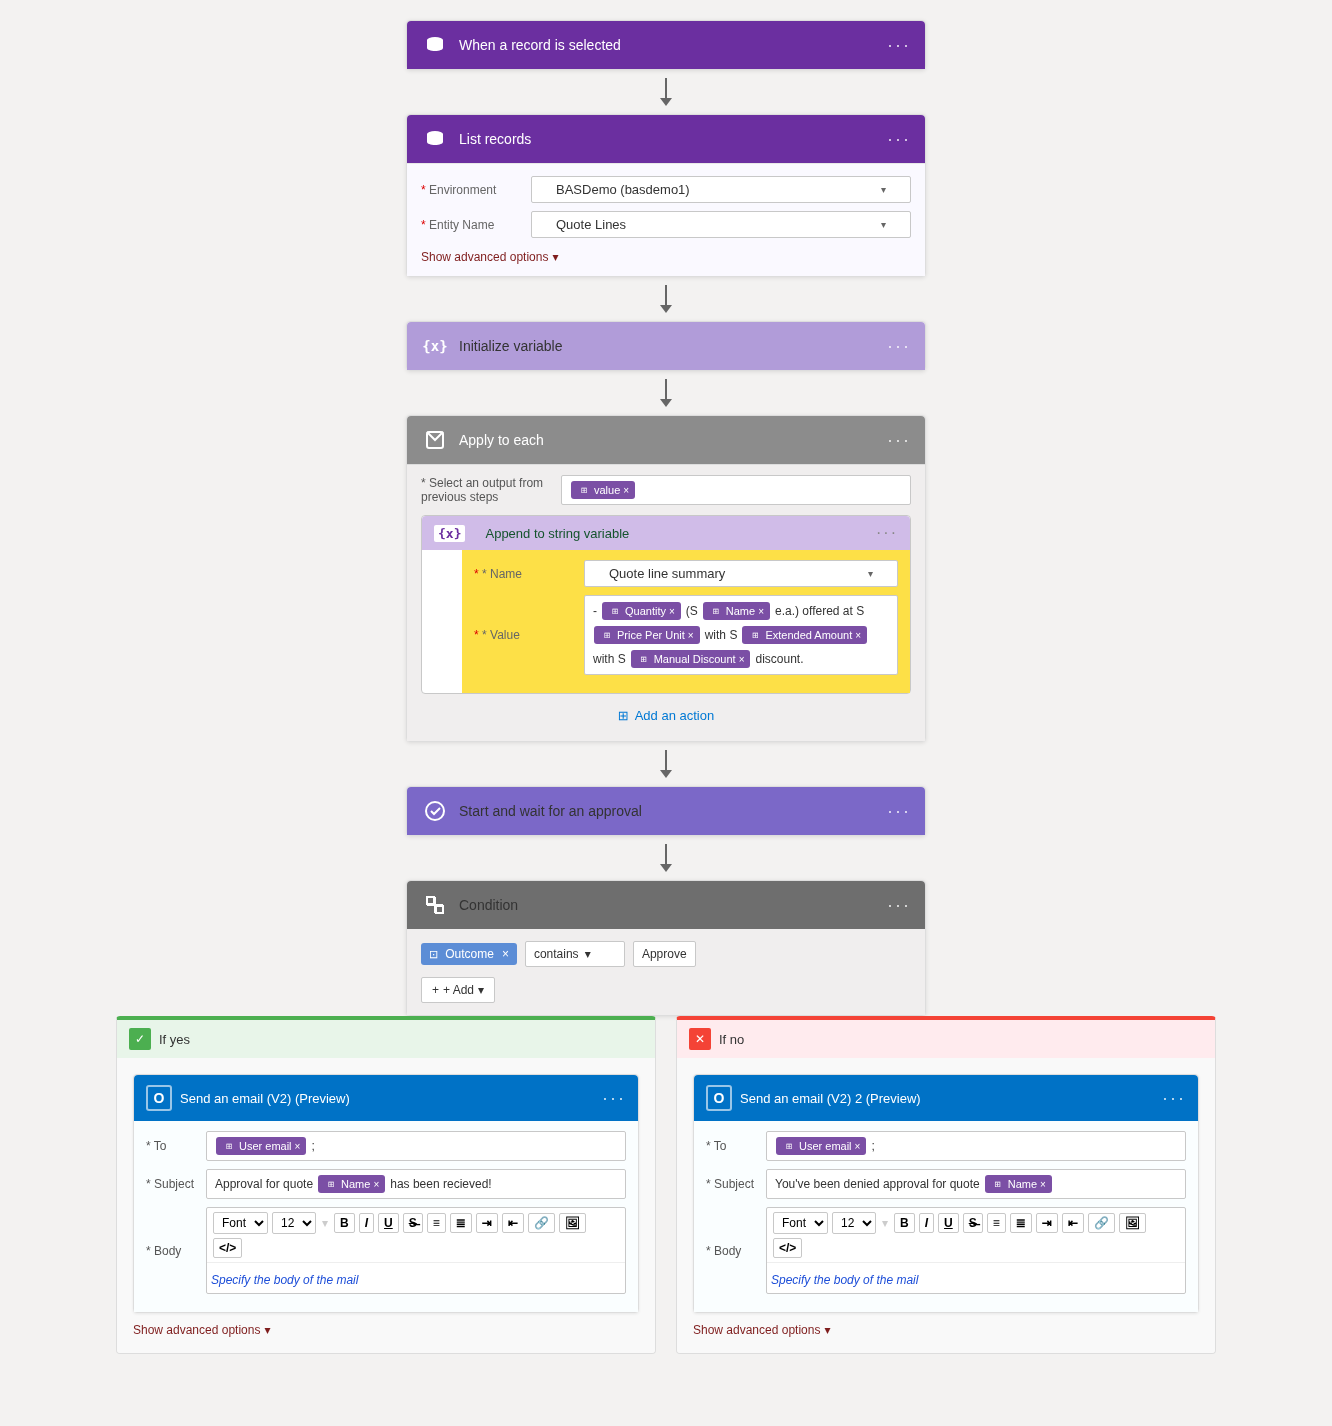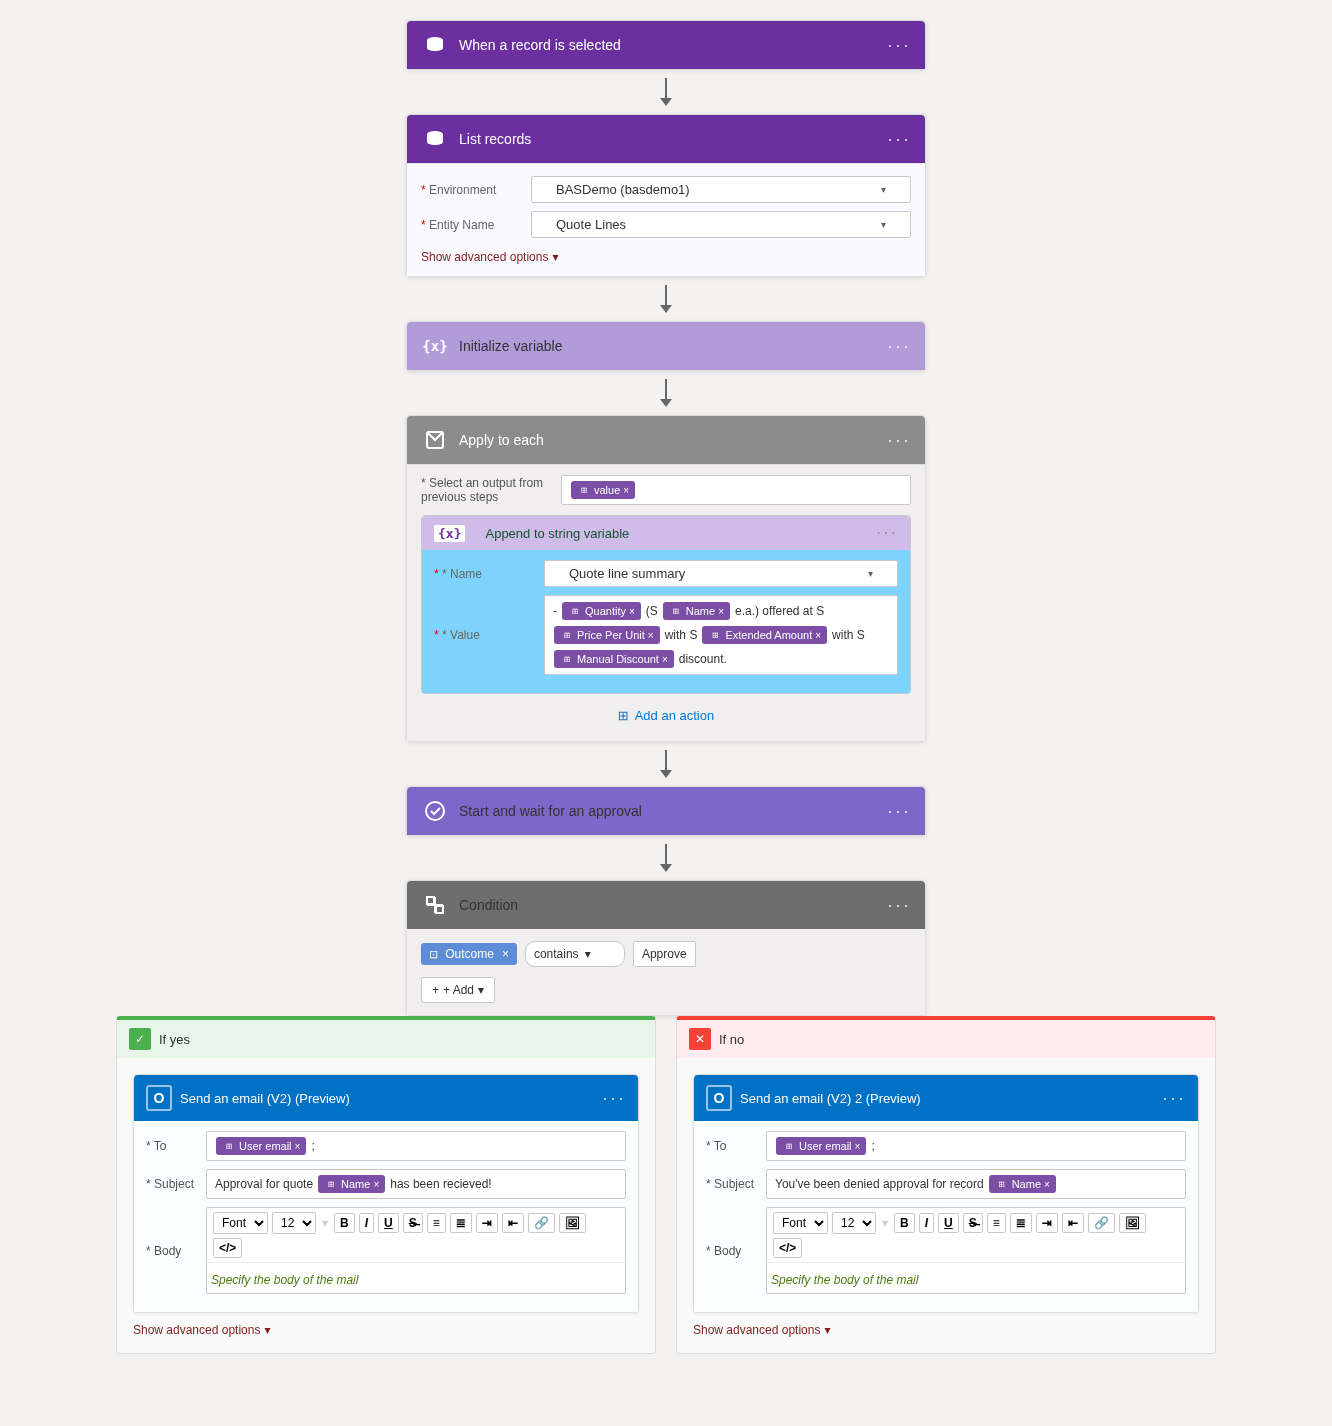--- a/index.html
+++ b/index.html
@@ -174,21 +174,22 @@
     }
     .nested-card-header {
       display: flex;
       align-items: center;
       padding: 8px 12px;
       background: #d0bce8;
       border-radius: 4px 4px 0 0;
     }
     .nested-card-body {
       padding: 10px 12px;
-      background: #7dd3fc;
+      background: #fde047;
+      margin-left: 40px;
     }
     .name-row {
       display: flex;
       align-items: center;
       margin-bottom: 8px;
     }
     .value-area {
       display: flex;
       align-items: center;
       flex-wrap: wrap;
@@ -227,21 +228,21 @@
       background: #5c8dd6;
       color: #fff;
       padding: 4px 8px;
       border-radius: 3px;
       font-size: 12px;
       gap: 4px;
     }
     .condition-dropdown {
       background: #fff;
       border: 1px solid #c8c8c8;
-      border-radius: 10px;
+      border-radius: 2px;
       padding: 5px 8px;
       font-size: 12px;
       display: flex;
       gap: 6px;
       min-width: 100px;
     }
     .condition-input {
       background: #fff;
       border: 1px solid #c8c8c8;
       border-radius: 2px;
@@ -395,21 +396,21 @@
       border: 1px solid #c8c8c8;
       background: #fff;
       padding: 2px 5px;
       border-radius: 2px;
       font-size: 12px;
       cursor: pointer;
       font-weight: bold;
     }
     .body-placeholder {
       font-size: 12px;
-      color: #4d7c0f;
+      color: #1d4ed8;
       font-style: italic;
       padding: 6px 4px;
     }
     .separator {
       color: #ccc;
       padding: 0 2px;
     }
     .purple-tag {
       display: inline-flex;
       align-items: center;
@@ -753,21 +754,21 @@
                   <span class="sub-icon">⊞</span>
                   <span>User email</span>
                   <span class="x">×</span>
                 </span>
                 <span>;</span>
               </div>
             </div>
             <div class="email-field-row">
               <span class="email-field-label">* Subject</span>
               <div class="email-field-value">
-                <span>You've been denied approval for record</span>
+                <span>You've been denied approval for quote</span>
                 <span class="purple-tag">
                   <span class="sub-icon">⊞</span>
                   <span>Name</span>
                   <span class="x">×</span>
                 </span>
               </div>
             </div>
             <div class="email-field-row">
               <span class="email-field-label">* Body</span>
               <div style="flex:1;border:1px solid #c8c8c8;border-radius:2px;background:#fff;">

